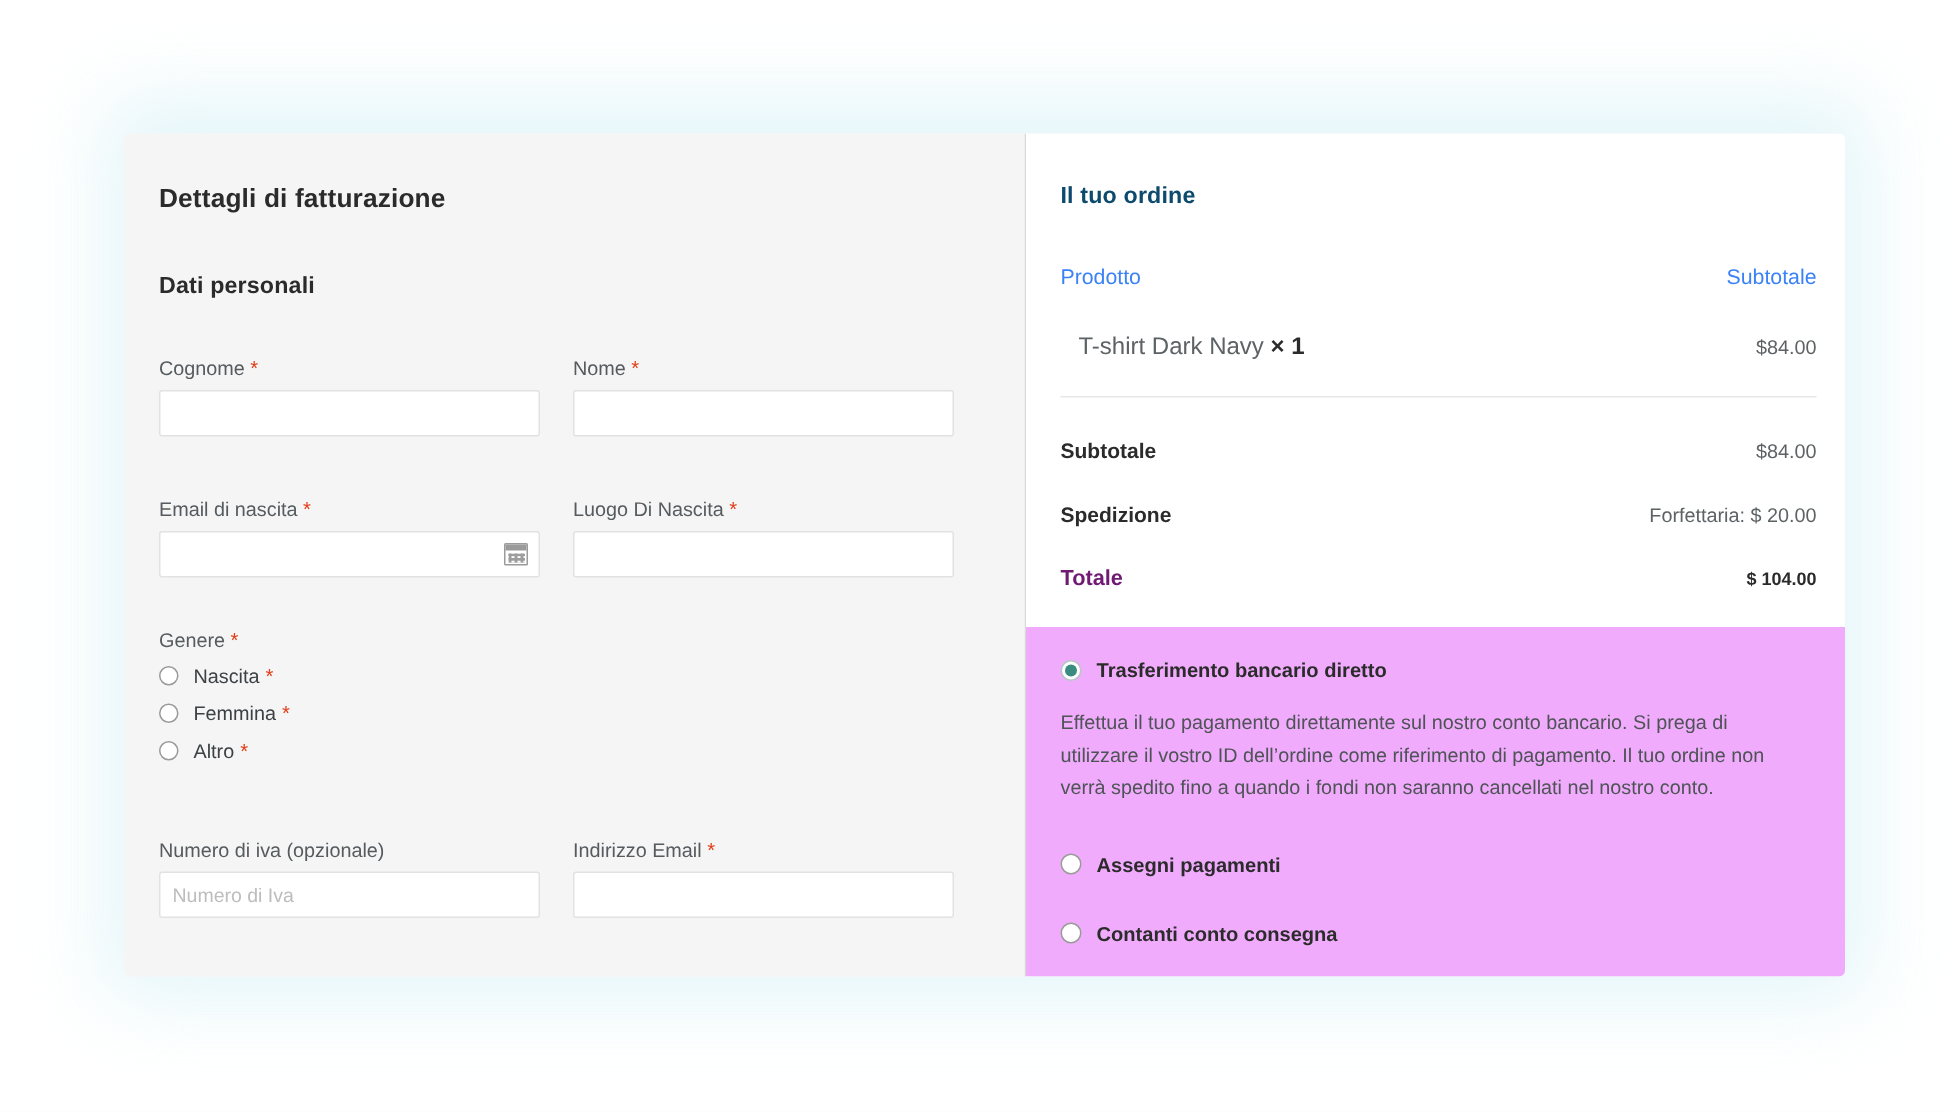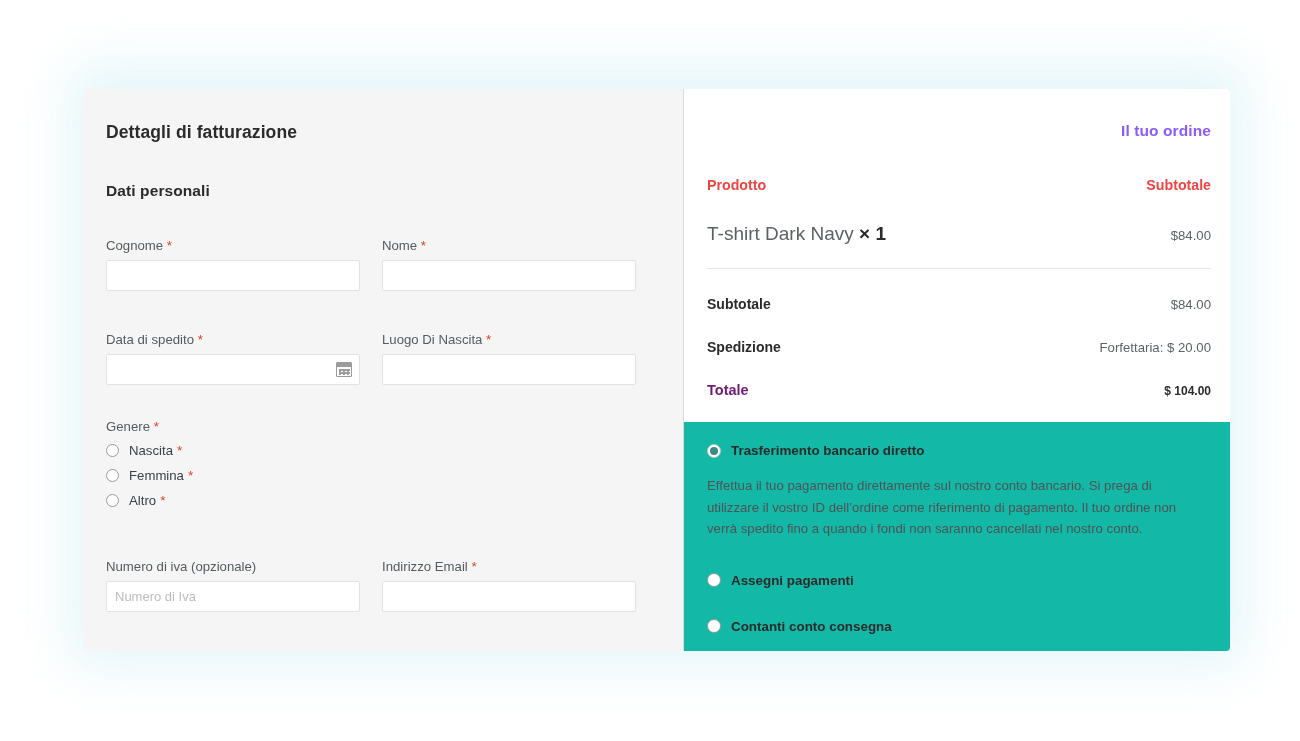--- a/index.html
+++ b/index.html
@@ -171,53 +171,52 @@
     flex-direction: column;
   }
   .order-top {
     padding: 33px 19px 0 23px;
     background: #ffffff;
     flex: none;
   }
   .h-order {
     font-size: 15.5px;
     font-weight: bold;
-    color: #8b5cf6;
-    margin: 0 0 37px 15px;
+    color: #0c4a6e;
+    margin: 0 0 37px 0;
     letter-spacing: .1px;
-    text-align: right;
   }
   .o-row {
     display: flex;
     justify-content: space-between;
     align-items: baseline;
   }
-  .o-head { font-size: 14.2px; font-weight: bold; color: #ef4444; }
+  .o-head { font-size: 14.2px; font-weight: normal; color: #3b82f6; }
   .o-prod-row { margin-top: 30px; }
-  .o-prod-name { font-size: 19px; color: #5d6265; }
+  .o-prod-name { font-size: 16px; color: #5d6265; margin-left: 12px; }
   .o-prod-name b { color: #2b2b2b; font-weight: bold; }
   .o-prod-price { font-size: 13.2px; color: #5d6265; }
 
   .hr { height: 1px; background: #e6e6e6; margin: 23px 0 0 0; }
 
   .tot-row {
     display: flex;
     justify-content: space-between;
     align-items: baseline;
     margin-top: 27px;
   }
   .tot-label { font-size: 14px; font-weight: bold; color: #2b2b2b; }
   .tot-val   { font-size: 13.2px; color: #5d6265; }
   .tot-row.grand .tot-label { color: #701a75; font-size: 14.5px; }
   .tot-row.grand .tot-val   { color: #2b2b2b; font-weight: bold; font-size: 12px; }
 
   
   .payments {
     margin-top: 24px;
-    background: #14b8a6;
+    background: #f0abfc;
     flex: 1;
     padding: 21px 19px 0 23px;
   }
   .pay-opt {
     display: flex;
     align-items: center;
   }
   .pay-radio {
     width: 14px; height: 14px;
     border-radius: 50%;
@@ -284,21 +283,21 @@
             </label>
             <input class="inp" type="text" value="" style="">
           </div>
         </div>
 
         <div class="gap-block"></div>
 
         <div class="row">
           <div class="field wide-date">
             <label class="flabel">
-              <span>Data di spedito</span>
+              <span>Email di nascita</span>
               <span class="req">*</span>
             </label>
             <div class="date-outer">
               <input class="inp" type="text" value="" style="">
               <span class="date-btn"></span>
             </div>
           </div>
           <div class="field">
             <label class="flabel">
               <span>Luogo Di Nascita</span>

